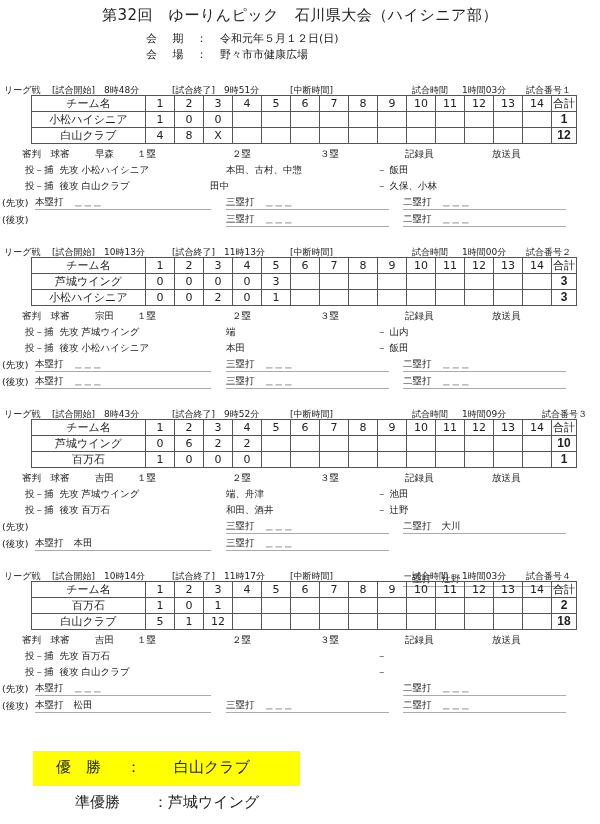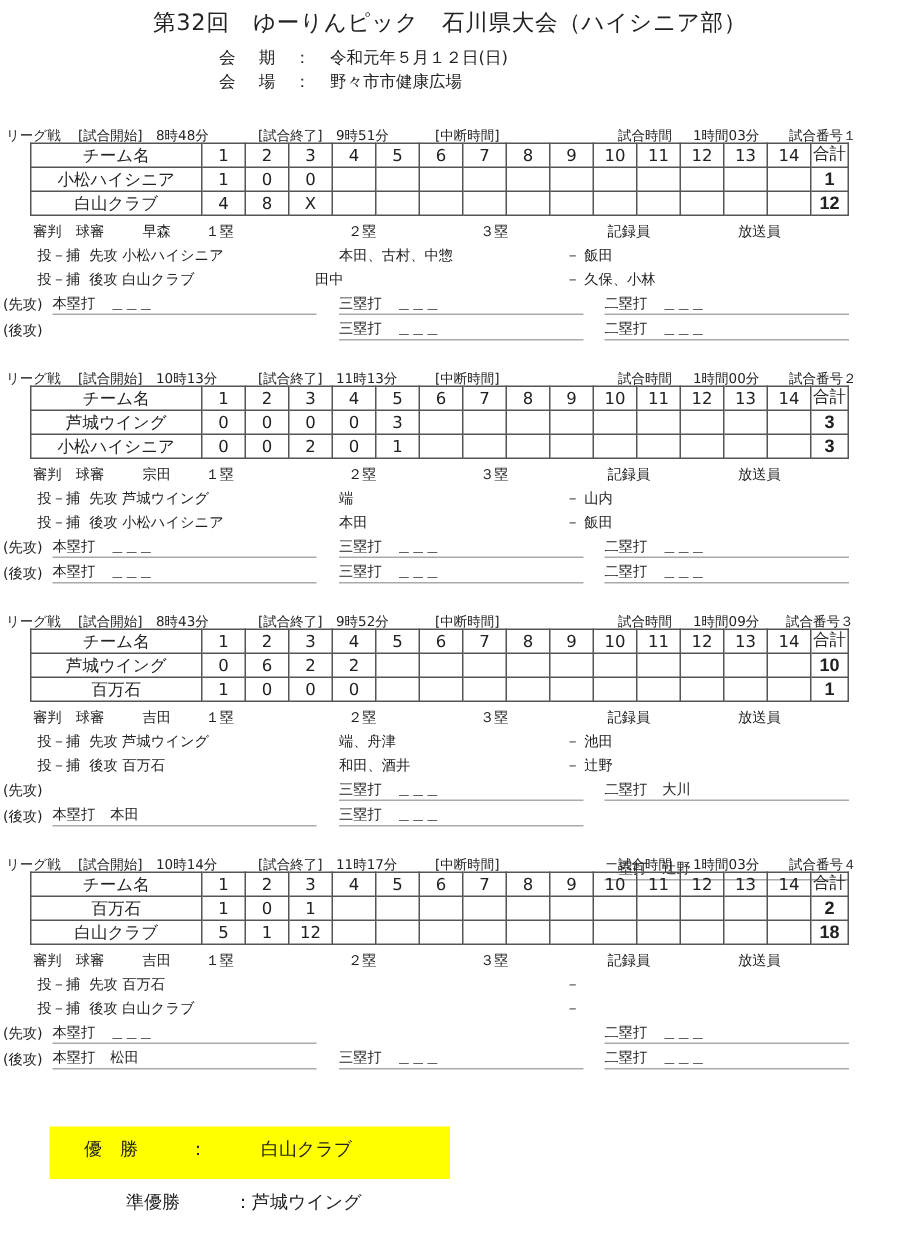--- a/index.html
+++ b/index.html
@@ -5,31 +5,31 @@
   html,body{margin:0;padding:0;background:#fff;}
   body{width:600px;height:824px;position:relative;overflow:hidden;font-family:"DejaVu Sans","Liberation Sans",sans-serif;color:#222;}
   .title{position:absolute;top:6px;left:0;width:600px;text-align:center;font-size:15px;letter-spacing:0.5px;}
   .meta{position:absolute;left:146px;font-size:11px;}
   .meta span{display:inline-block;}
   .meta .k{width:50px;letter-spacing:6px;}
   .meta .c{width:24px;}
   .game{position:absolute;left:0;width:600px;height:160px;}
   .ghead{position:absolute;top:0;left:4px;width:592px;font-size:9px;height:12px;}
   .ghead span{position:absolute;top:0;white-space:nowrap;}
-  table.score{position:absolute;top:11px;left:20px;border-collapse:collapse;font-size:11px;}
+  table.score{position:absolute;top:11px;left:31px;border-collapse:collapse;font-size:11px;}
   table.score td{border:1px solid #555;height:15px;padding:0;text-align:center;line-height:15px;}
   table.score td.team{width:113px;}
   table.score td.inn{width:28px;}
   table.score td.tot{width:24px;font-weight:bold;font-family:"Liberation Sans",sans-serif;font-size:12px;}
   table.score tr.hd td.tot{font-weight:normal;font-size:11px;}
   .row{position:absolute;font-size:9.5px;white-space:nowrap;}
   .hr{position:absolute;font-size:9.5px;white-space:nowrap;border-bottom:1px solid #aaa;height:13px;}
   .hr .v{margin-left:10px;}
   .winner{position:absolute;left:33px;top:751px;width:267px;height:35px;background:#ffff00;}
-  .award{position:absolute;font-size:12px;white-space:nowrap;}
+  .award{position:absolute;font-size:15px;white-space:nowrap;}
   .award span{display:inline-block;}
 </style>
 </head>
 <body>
 
 <div class="title">第32回　ゆーりんピック　石川県大会（ハイシニア部）</div>
 <div class="meta" style="top:31px;">
   <span class="k">会 期</span><span class="c">：</span><span>令和元年５月１２日(日)</span>
 </div>
 <div class="meta" style="top:47px;">
@@ -249,21 +249,21 @@
   <div class="game" style="top: 408px;">
     <div class="ghead">
       <span style="left:0;">リーグ戦</span>
       <span style="left:48px;">[試合開始]</span>
       <span style="left:100px;">8時43分</span>
       <span style="left:168px;">[試合終了]</span>
       <span style="left:220px;">9時52分</span>
       <span style="left:286px;">[中断時間]</span>
       <span style="left:408px;">試合時間</span>
       <span style="left:458px;">1時間09分</span>
-      <span style="left:520px;">試合番号３</span>
+      <span style="left:538px;">試合番号３</span>
     </div>
     <table class="score">
       <tbody>
           <tr class="hd">
         <td class="team">チーム名</td>
         <td class="inn ih">1</td>
         <td class="inn ih">2</td>
         <td class="inn ih">3</td>
         <td class="inn ih">4</td>
         <td class="inn ih">5</td>

